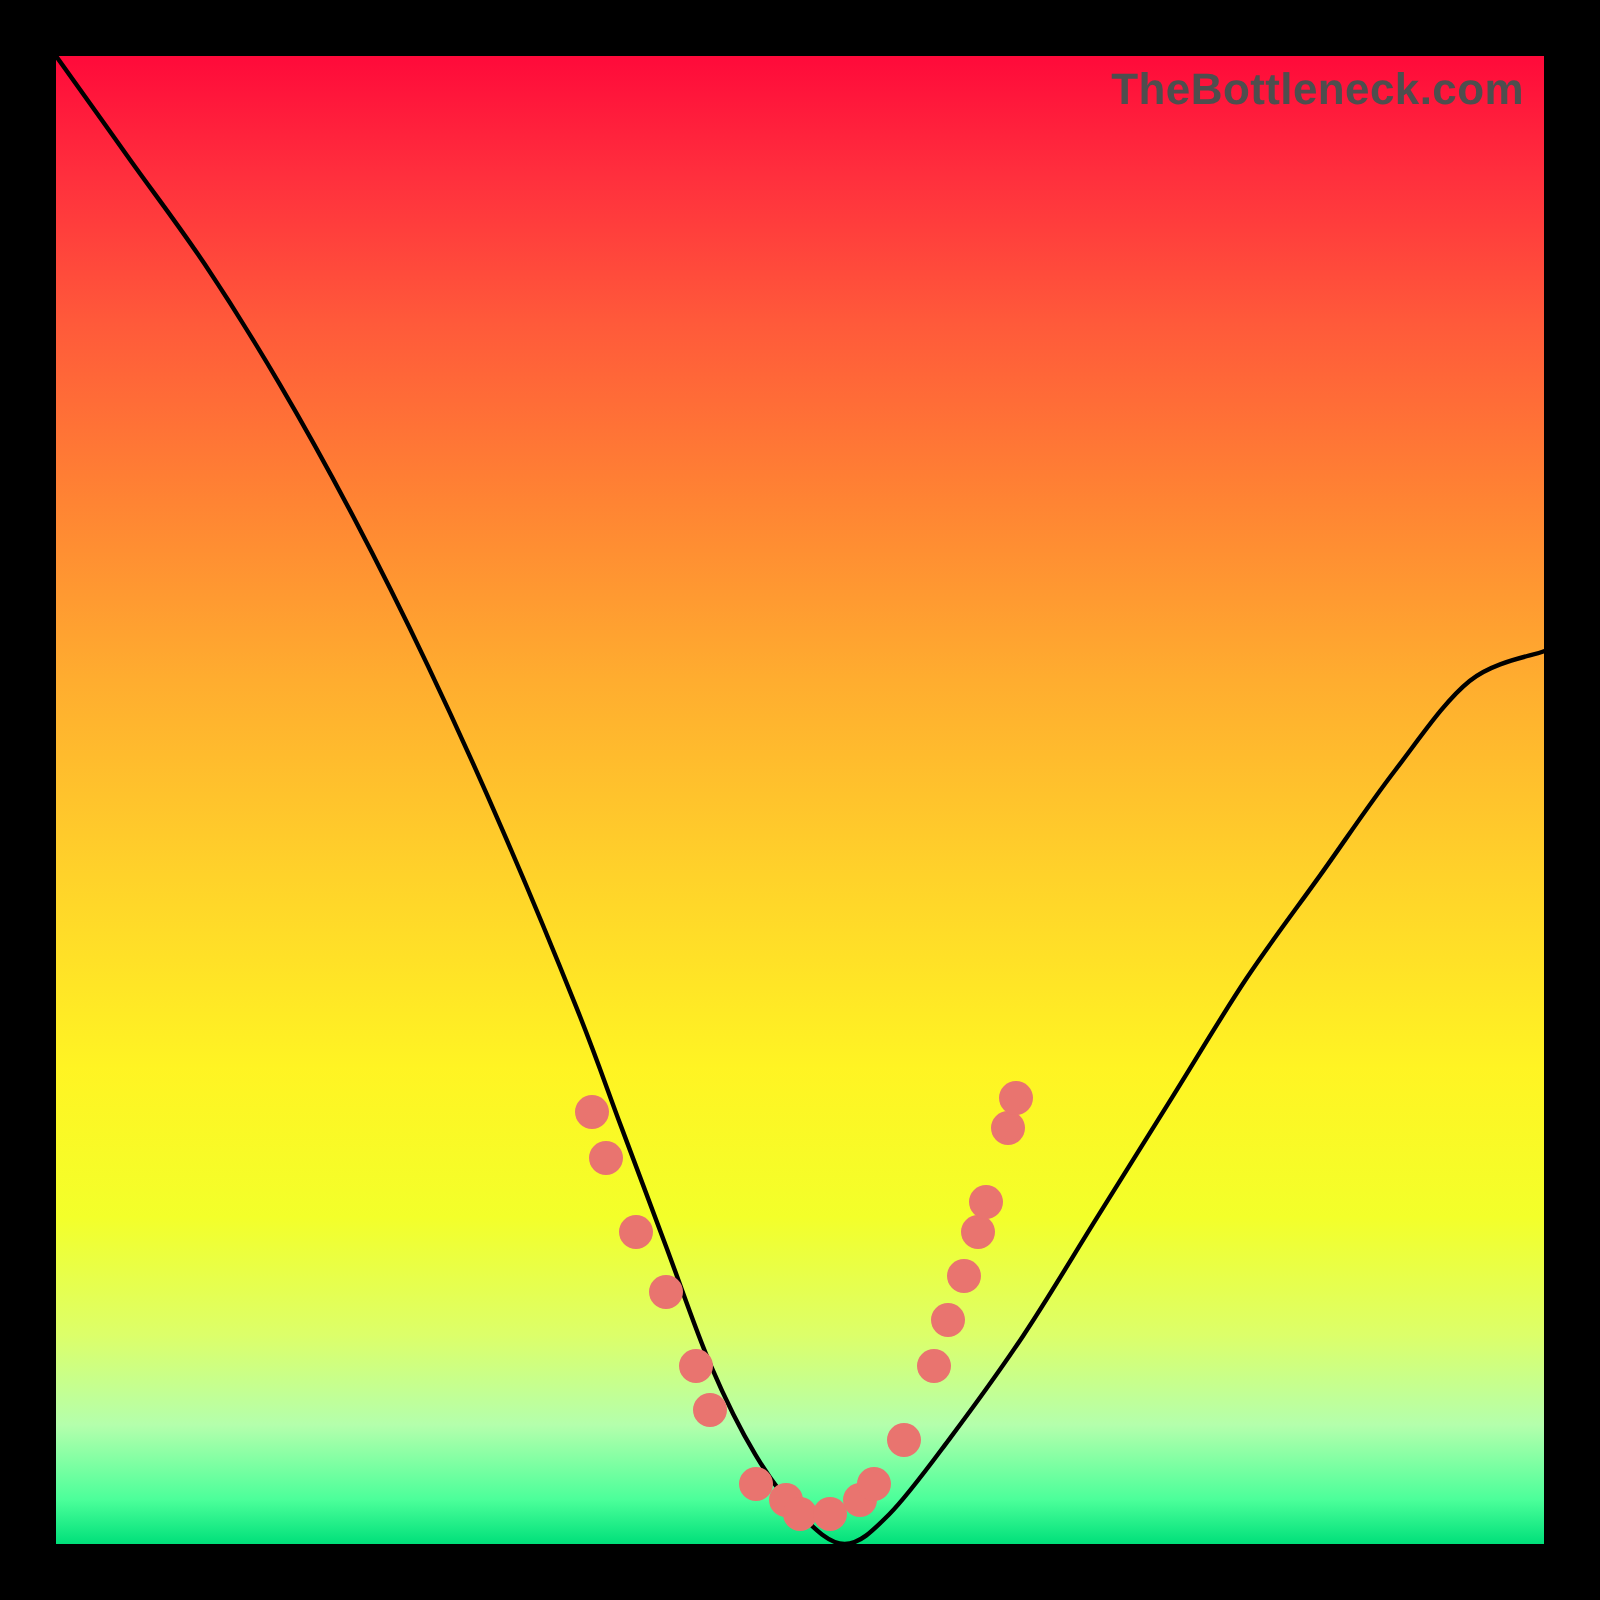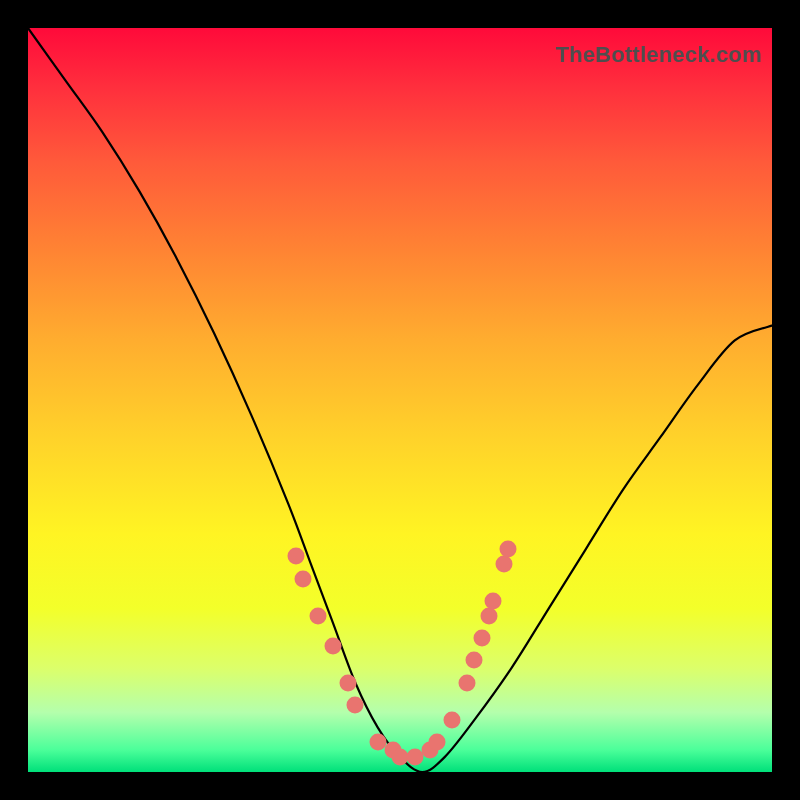--- a/index.html
+++ b/index.html
@@ -25,21 +25,21 @@
       #ffd22a 55%,
       #fff423 68%,
       #f3ff2a 78%,
       #dcff6a 86%,
       #b4ffac 92%,
       #4cff9a 97%,
       #00e07a 100%);
   }
   .watermark {
     position: absolute;
-    top: 14px;
+    top: 4px;
     right: 10px;
     font-family: Arial, Helvetica, sans-serif;
     font-size: 22px;
     font-weight: bold;
     color: #4e4e4e;
     user-select: none;
     letter-spacing: 0.2px;
   }
   svg.curve {
     position: absolute;

